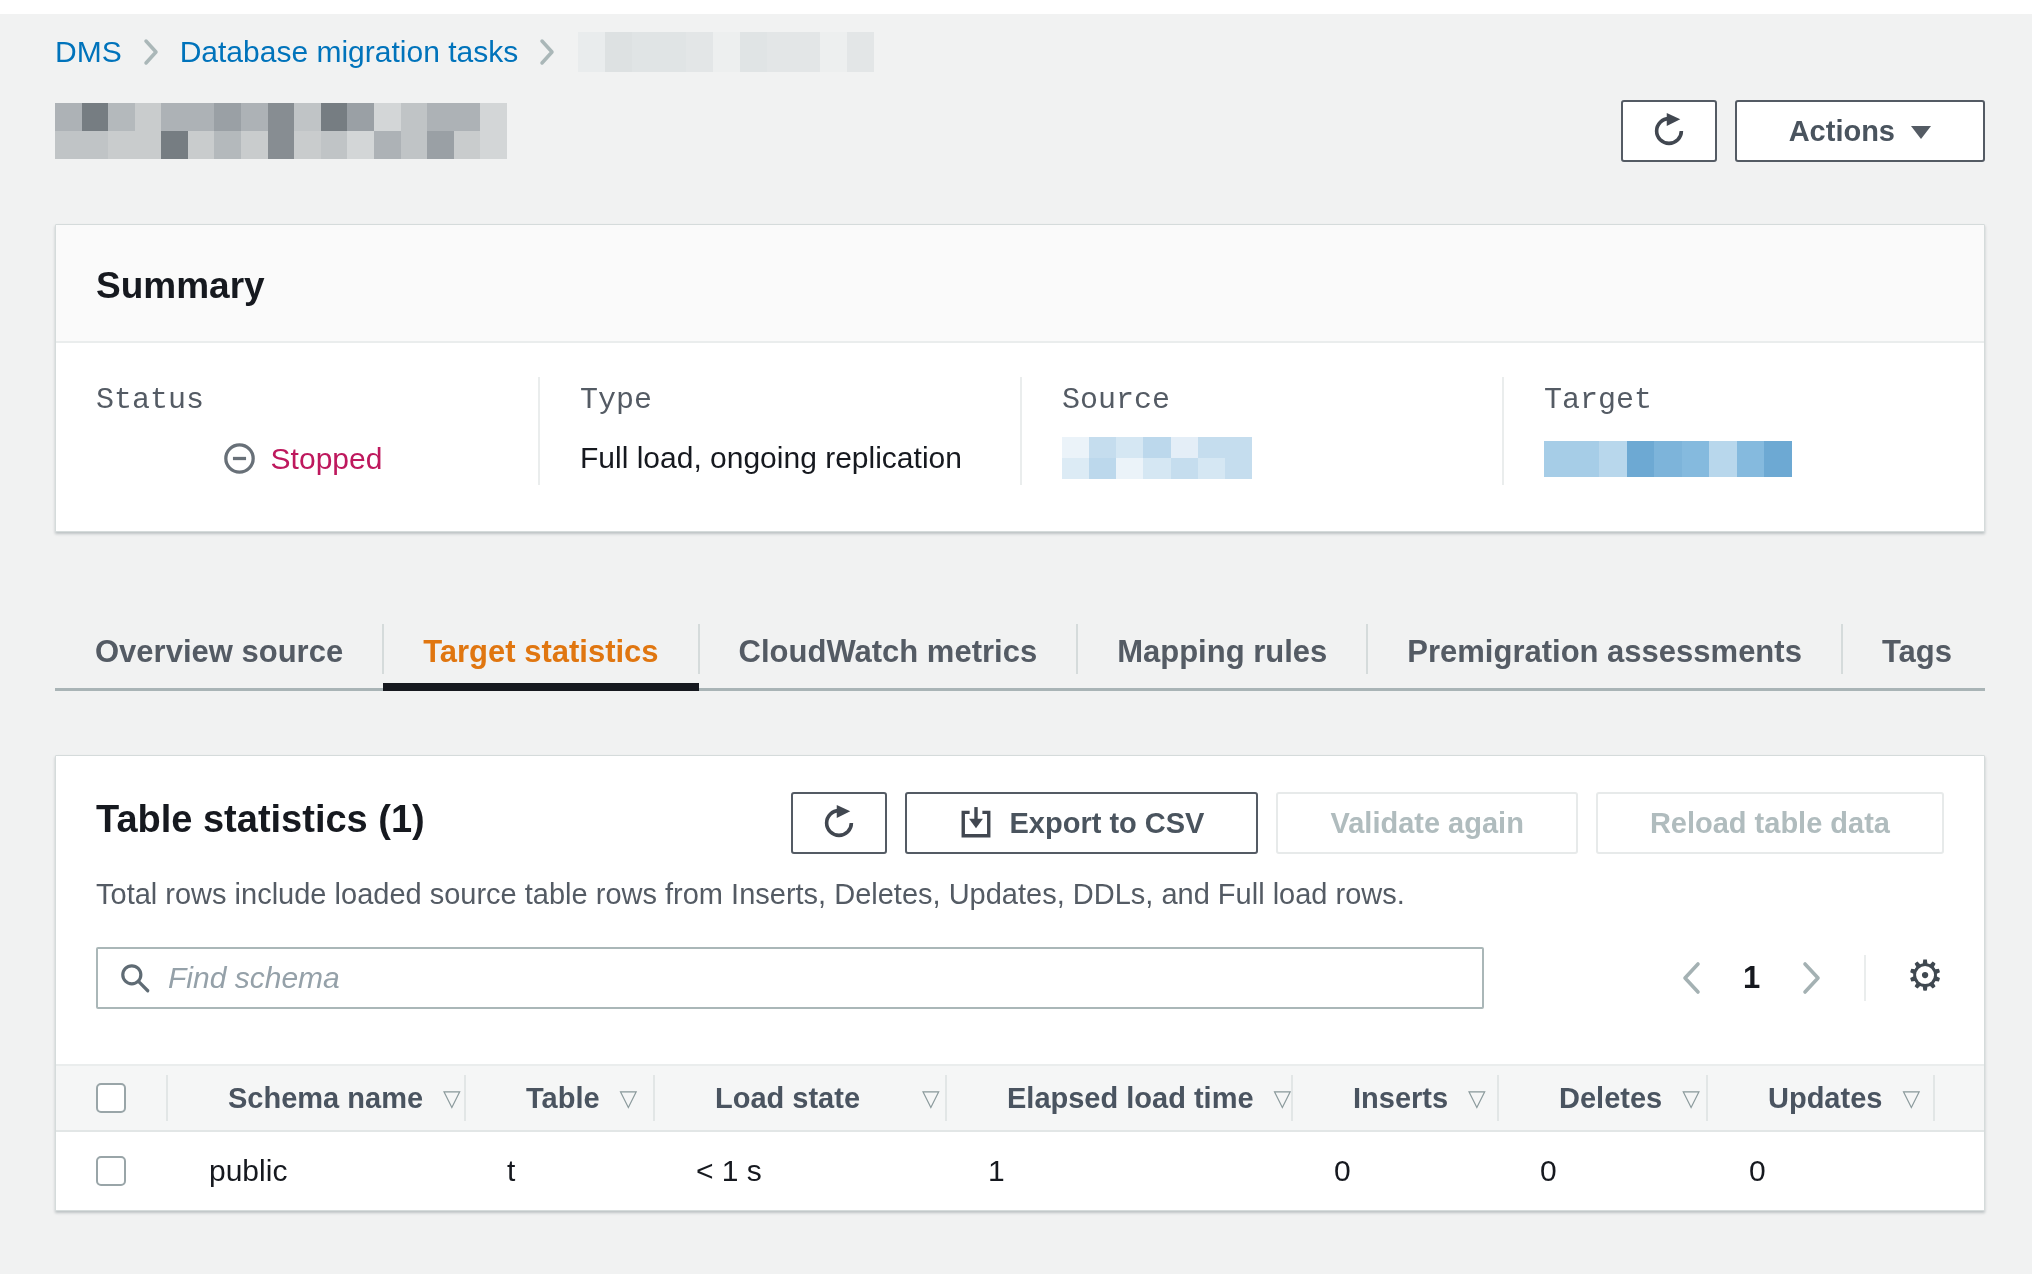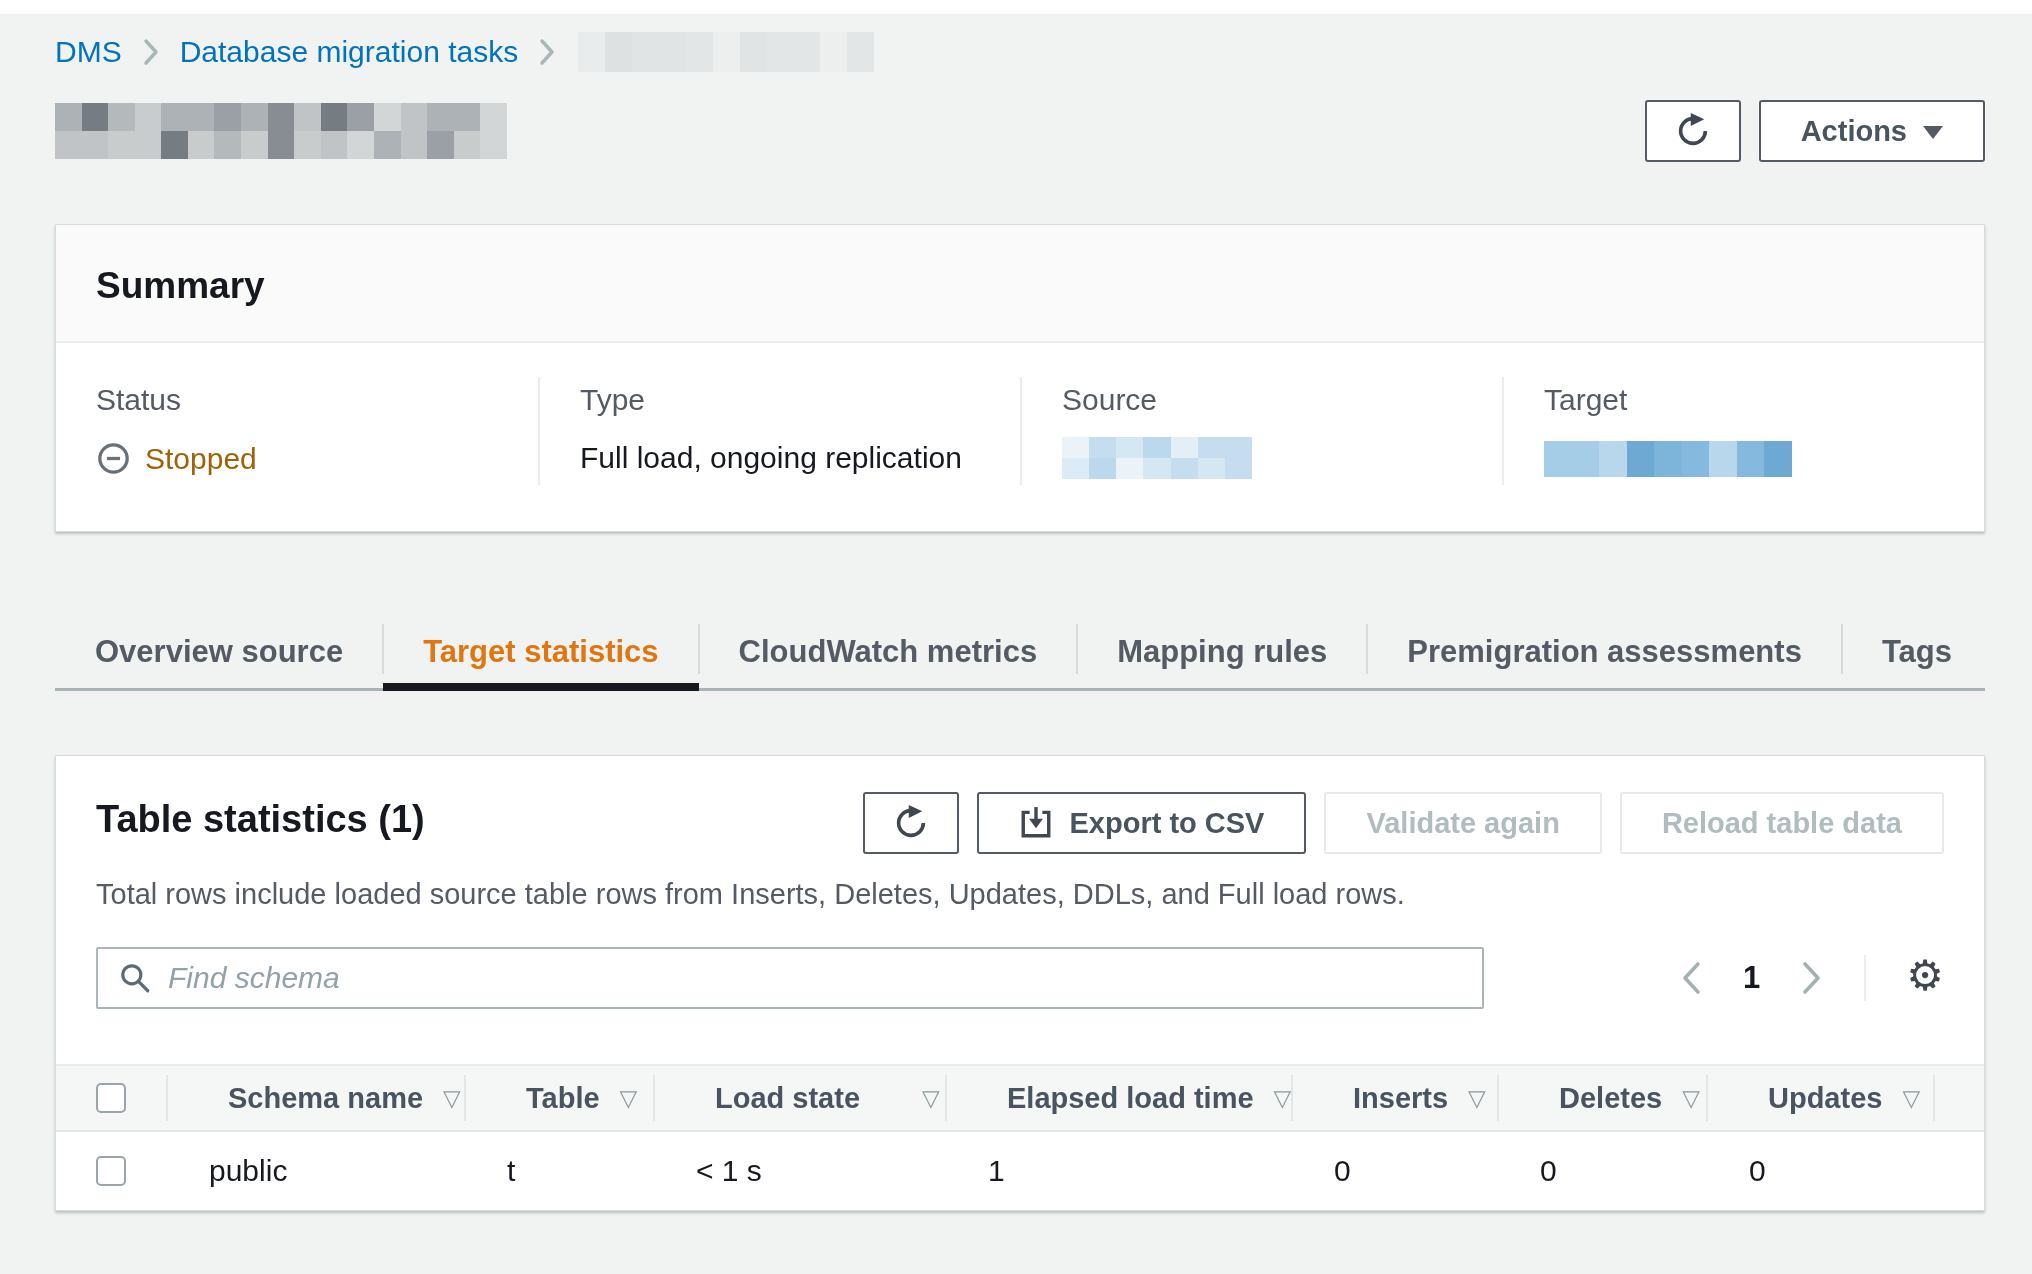--- a/index.html
+++ b/index.html
@@ -22,42 +22,42 @@
 
   
   .title-row { display:flex; justify-content:space-between; align-items:center; margin-top:26px; }
   .title-redacted { width:452px; height:56px; }
   .btn-group { display:flex; gap:18px; align-items:center; }
   .btn {
     height:62px; background:#fff; border:2px solid #545b64; border-radius:3px;
     font-family:"Liberation Sans", sans-serif;
     font-size:29px; font-weight:700; color:#4a545e;
     display:flex; align-items:center; justify-content:center; gap:16px;
-    padding:0 40px; cursor:pointer; white-space:nowrap;
+    padding:0 52px; cursor:pointer; white-space:nowrap;
   }
   .btn.icon-only { width:96px; padding:0; }
   .btn.disabled { border-color:#e7eaea; color:#b0bcbe; cursor:default; }
   .caret-down { width:0; height:0; border-left:10px solid transparent; border-right:10px solid transparent; border-top:13px solid #545b64; margin-top:3px; }
 
   
   .card {
     background:#fff; border:1px solid #d5dbdb; border-radius:1px;
     box-shadow:0 2px 3px rgba(0,28,36,.22);
   }
   .summary-card { margin-top:62px; }
   .summary-header {
     background:#fafafa; padding:40px 40px 34px 40px; border-bottom:2px solid #eaeded;
   }
   .summary-title { font-size:37px; font-weight:700; color:#16191f; }
   .summary-body { display:grid; grid-template-columns:repeat(4,1fr); padding:34px 0 46px 0; }
   .summary-field { padding:6px 30px 6px 40px; }
   .summary-field + .summary-field { border-left:2px solid #eaeded; }
-  .field-label { font-size:30px; color:#545b64; }
+  .field-label { font-size:30px; color:#545b64;font-family:Liberation Mono, monospace; }
   .field-value { margin-top:24px; font-size:30px; color:#16191f; display:flex; align-items:center; gap:14px; }
-  .status-value { color:#a16207; }
+  .status-value { color:#be185d;justify-content:center; }
   .source-redacted { width:190px; height:42px; margin-top:20px; cursor:pointer; }
   .target-redacted { width:248px; height:36px; margin-top:24px; cursor:pointer; }
 
   
   .tabs { display:flex; margin-top:84px; border-bottom:3px solid #a9b4b6; }
   .tab {
     position:relative; height:72px; padding:0 40px; display:flex; align-items:center;
     font-size:31px; font-weight:700; color:#545b64; cursor:pointer; white-space:nowrap;
   }
   .tab + .tab::before {

